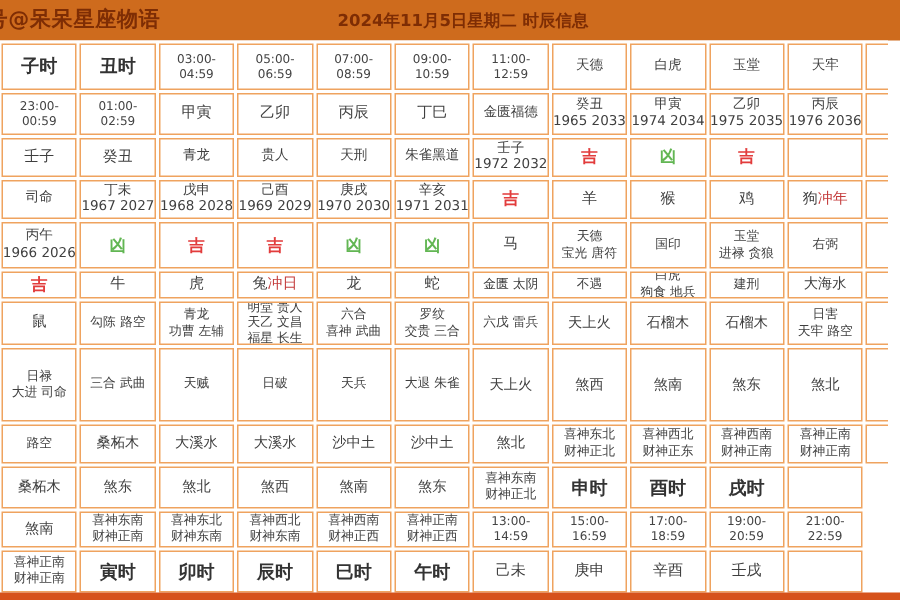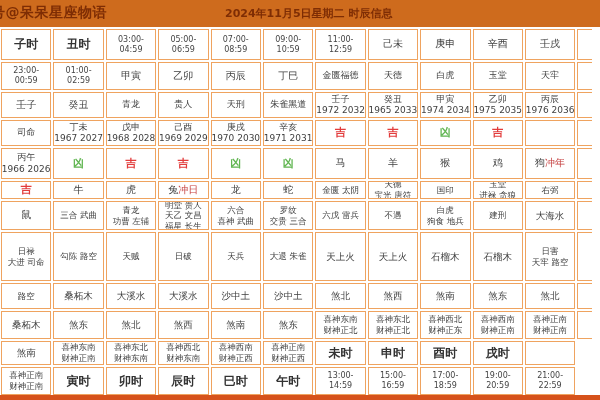--- a/index.html
+++ b/index.html
@@ -82,25 +82,25 @@
         <div class="cell r-year">
           <span class="line">丁未</span>
           <span class="line">1967 2027</span>
         </div>
         <div class="cell r-luck">
           <span class="luck-bad">凶</span>
         </div>
         <div class="cell r-zodiac">
           <span class="line"><span>牛</span></span>
         </div>
+        <div class="cell r-unlucky">
+          <span class="line">勾陈 路空</span>
+        </div>
         <div class="cell r-lucky">
           <span class="line">三合 武曲</span>
-        </div>
-        <div class="cell r-unlucky">
-          <span class="line">勾陈 路空</span>
         </div>
         <div class="cell r-nayin">桑柘木</div>
         <div class="cell r-sha">煞东</div>
         <div class="cell r-dir">
           <span class="line">喜神东南</span>
           <span class="line">财神正南</span>
         </div>
         <div class="cell r-name">寅时</div>
         <div class="cell r-time">03:00-04:59</div>
         <div class="cell r-ganzhi">甲寅</div>
@@ -228,21 +228,20 @@
         </div>
         <div class="cell r-unlucky">
           <span class="line">六戊 雷兵</span>
         </div>
         <div class="cell r-nayin">天上火</div>
         <div class="cell r-sha">煞北</div>
         <div class="cell r-dir">
           <span class="line">喜神东南</span>
           <span class="line">财神正北</span>
         </div>
-        <div class="cell r-name">未时</div>
         <div class="cell r-time">13:00-14:59</div>
         <div class="cell r-ganzhi">己未</div>
         <div class="cell r-god">天德</div>
         <div class="cell r-year">
           <span class="line">癸丑</span>
           <span class="line">1965 2033</span>
         </div>
         <div class="cell r-luck">
           <span class="luck-good">吉</span>
         </div>

